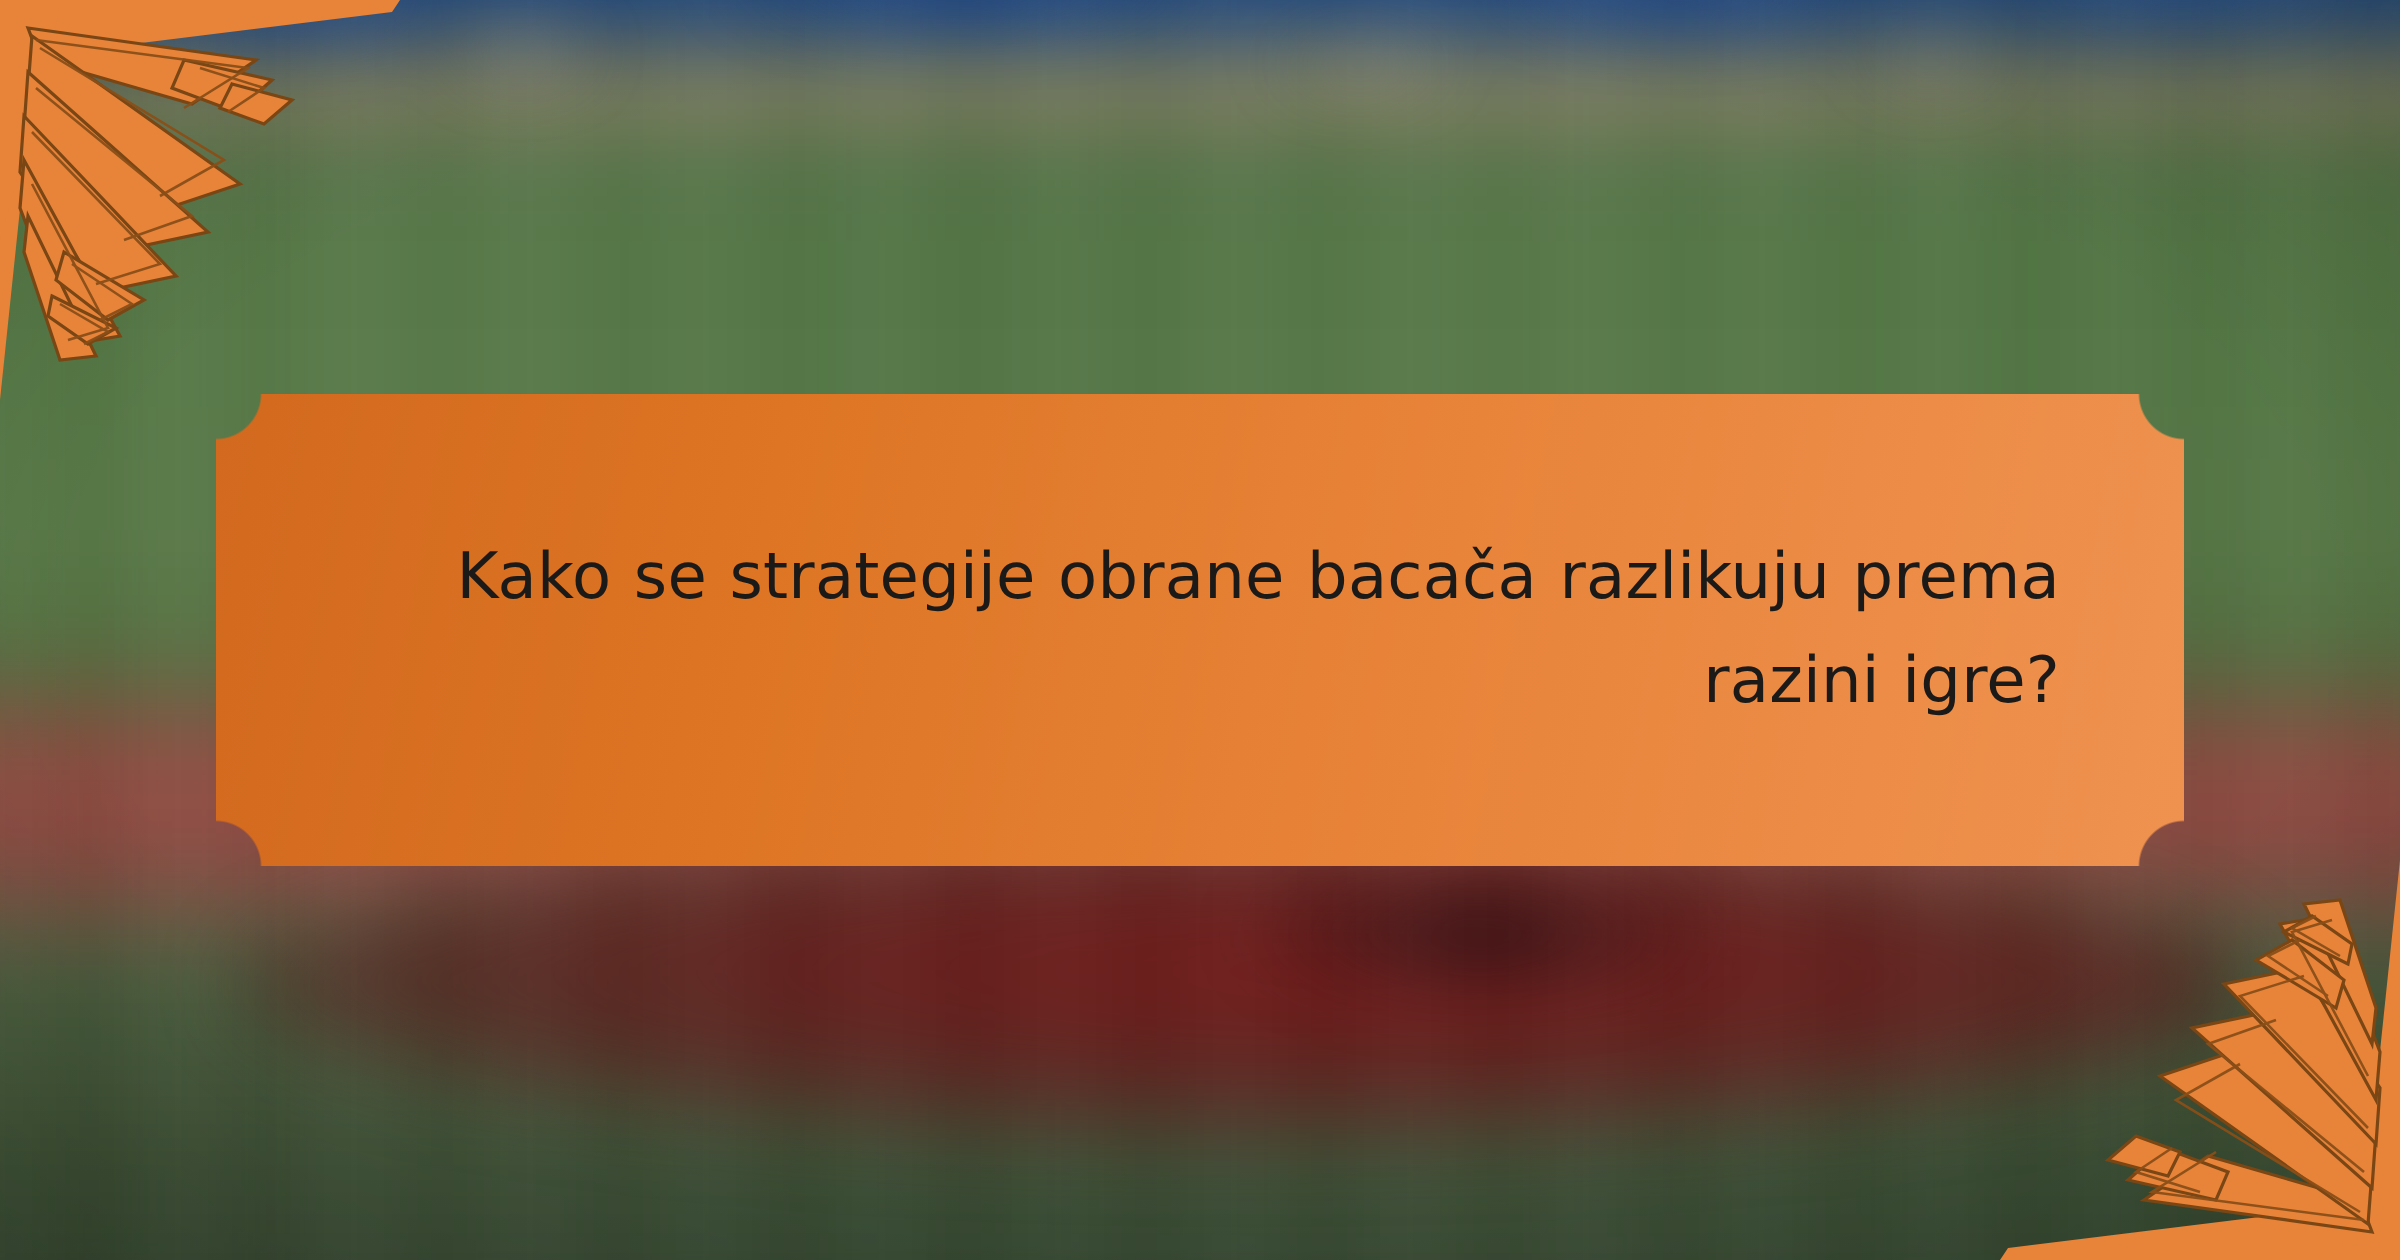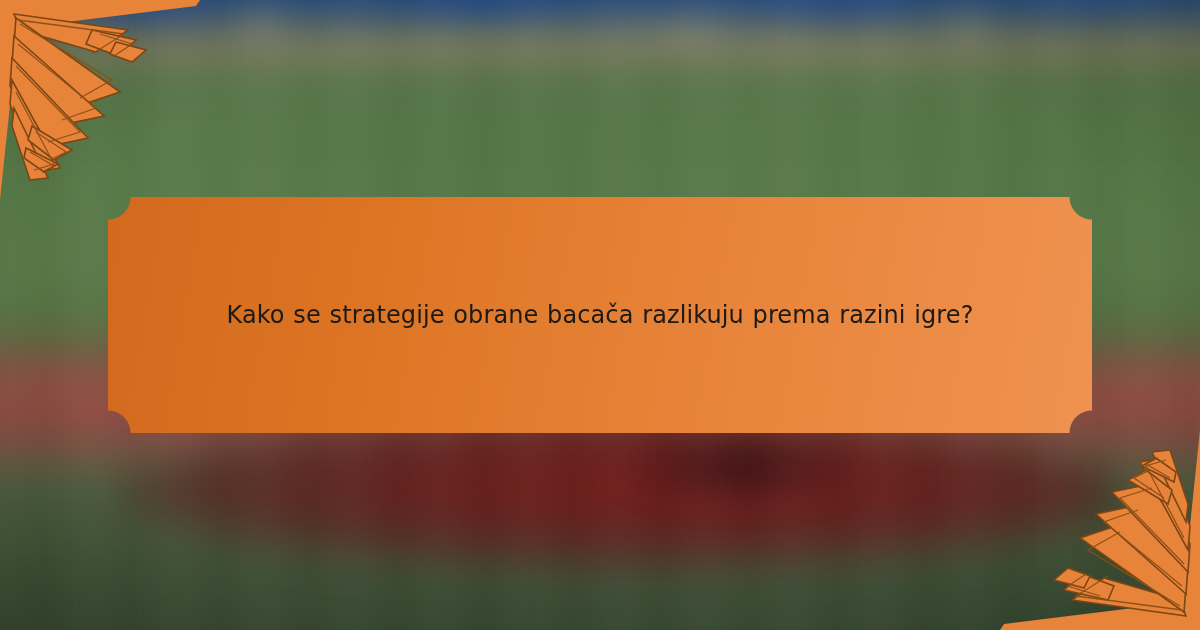--- a/index.html
+++ b/index.html
@@ -166,21 +166,21 @@
       radial-gradient(circle 22px at 0 100%, transparent 0 22px, #000 23px) bottom left / 50% 50% no-repeat,
       radial-gradient(circle 22px at 100% 100%, transparent 0 22px, #000 23px) bottom right / 50% 50% no-repeat;
     display: flex;
     align-items: center;
     justify-content: center;
   }
 
   .card-headline {
     margin: 0;
     padding: 0 62px;
-    font-size: 24px;
+    font-size: 32px;
     font-weight: 400;
     line-height: 1.62;
     color: #1c1a18;
     text-align: right;
     letter-spacing: 0.1px;
     word-spacing: 1px;
   }
 </style>
 </head>
 <body>

